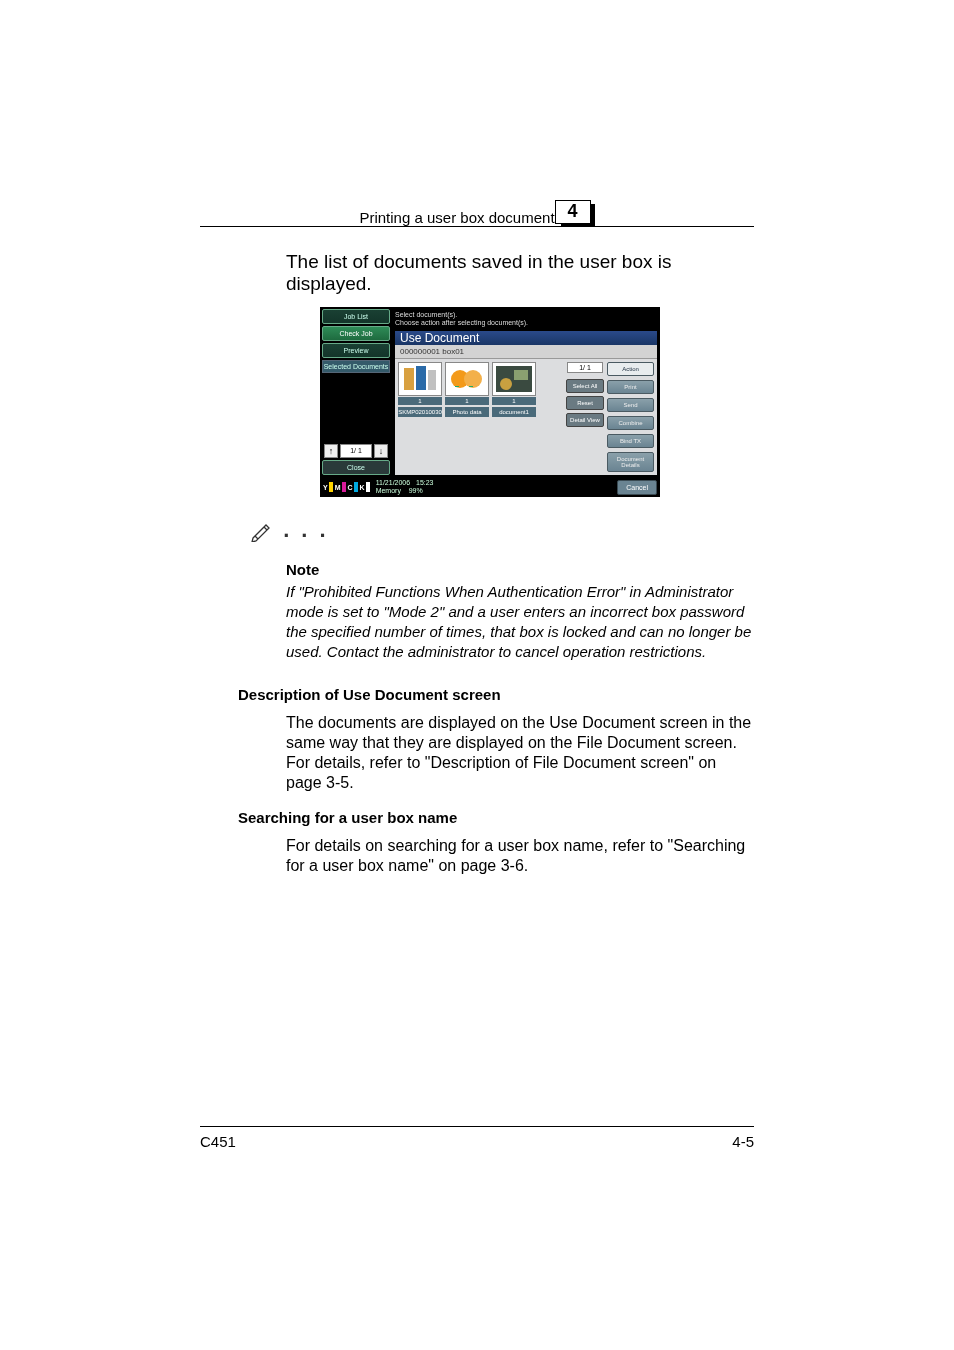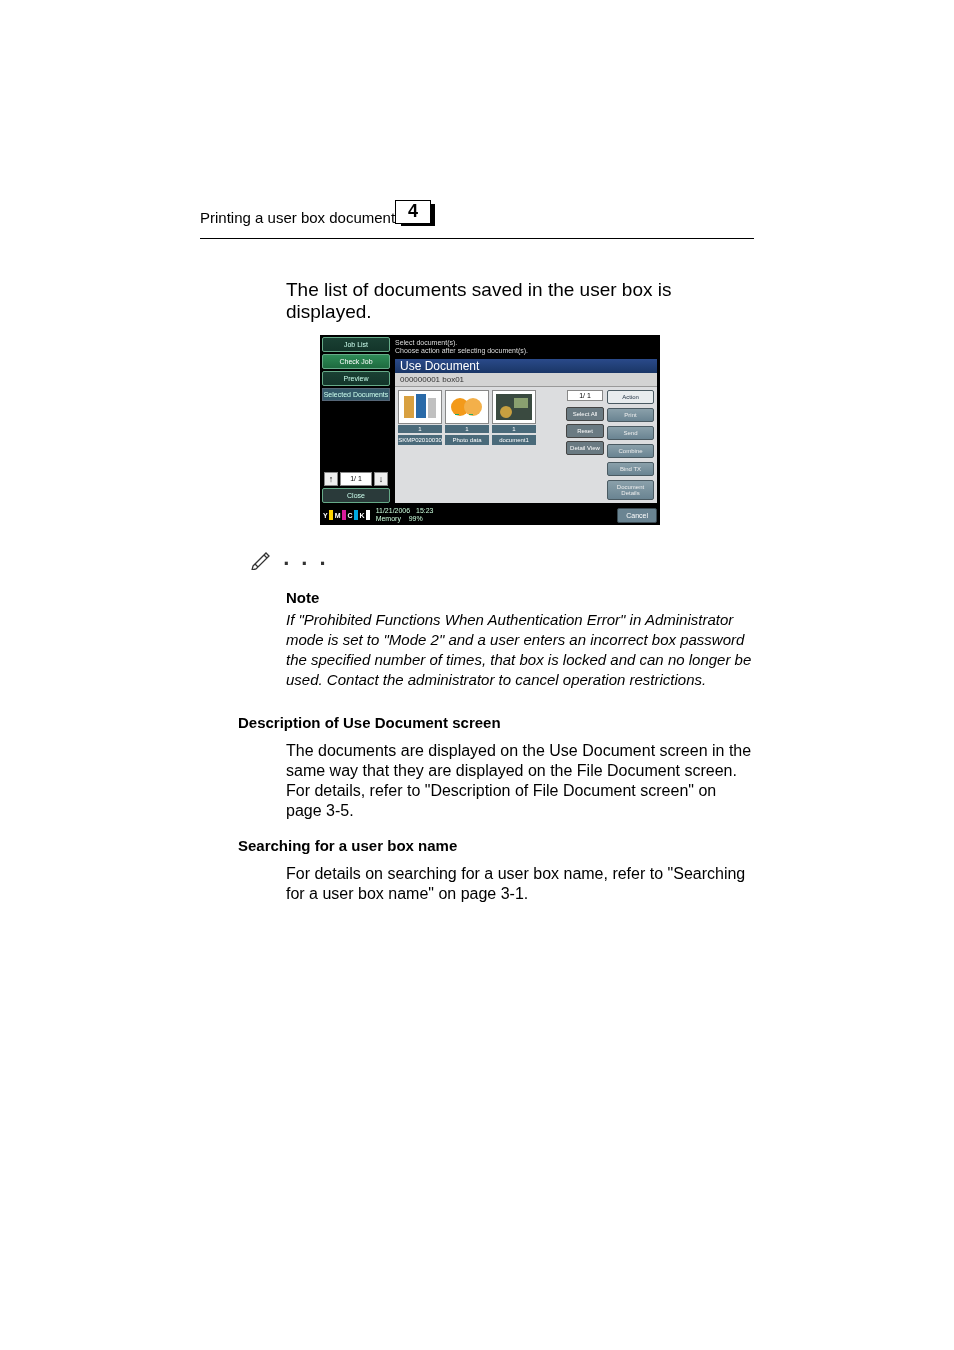--- a/index.html
+++ b/index.html
@@ -13,24 +13,24 @@
   .page {
     width: 954px;
     height: 1350px;
     position: relative;
     box-sizing: border-box;
     padding: 200px 200px 0 200px;
   }
   .header-line {
     border-bottom: 1px solid #000;
     display: flex;
-    justify-content: flex-start;
+    justify-content: center;
     align-items: flex-end;
-    padding-bottom: 12px;
-    margin-bottom: 40px;
+    padding-bottom: 0;
+    margin-bottom: 24px;
   }
   .header-title {
     font-size: 15px;
   }
   .header-num-box {
     position: relative;
     width: 40px;
     height: 26px;
   }
   .header-num-shadow {
@@ -460,16 +460,20 @@
     </svg>
     <span style="font-weight:bold;font-style:normal;">. . .</span>
   </div>
   <div class="note-label">Note</div>
   <div class="note-body">If "Prohibited Functions When Authentication Error" in Administrator mode is set to "Mode 2" and a user enters an incorrect box password the specified number of times, that box is locked and can no longer be used. Contact the administrator to cancel operation restrictions.</div>
 
   <div class="subhead">Description of Use Document screen</div>
   <div class="para">The documents are displayed on the Use Document screen in the same way that they are displayed on the File Document screen. For details, refer to "Description of File Document screen" on page 3-5.</div>
 
   <div class="subhead">Searching for a user box name</div>
-  <div class="para">For details on searching for a user box name, refer to "Searching for a user box name" on page 3-1.</div>
-
+  <div class="para">For details on searching for a user box name, refer to "Searching for a user box name" on page 3-6.</div>
+
+  <div class="footer">
+    <span>C451</span>
+    <span>4-5</span>
+  </div>
 
 </div>
 
 </body></html>

